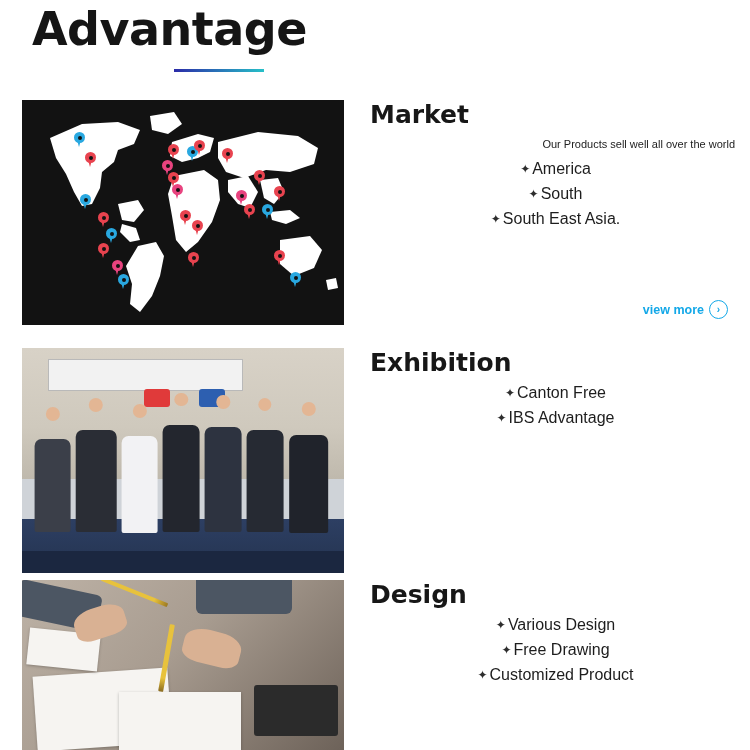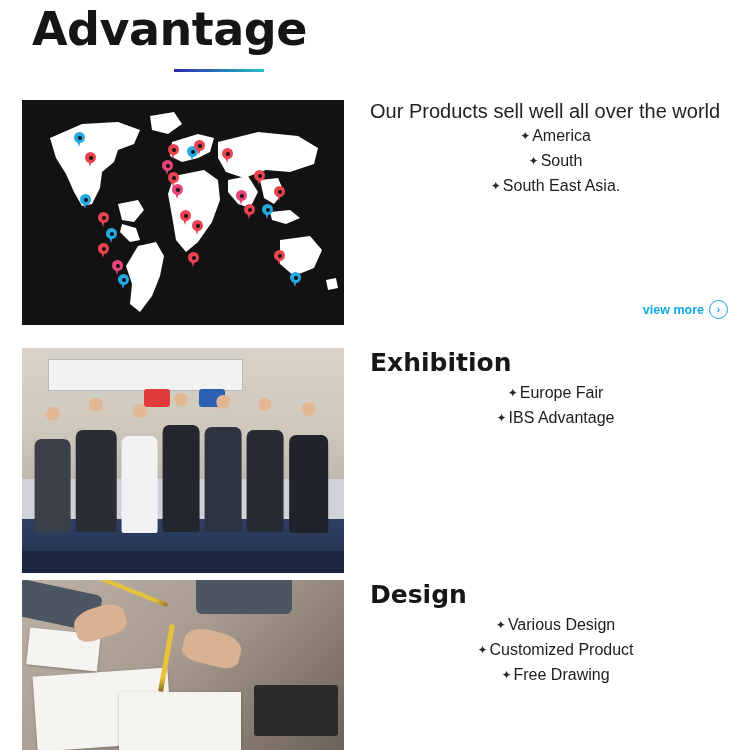--- a/index.html
+++ b/index.html
@@ -76,25 +76,26 @@
   }
   .sec-title {
     font-size: 25px;
     font-weight: bold;
     color: #171717;
     line-height: 30px;
     font-family: "DejaVu Sans", sans-serif;
     margin: 0 0 3px 0;
   }
   .sec-sub {
-    font-size: 20px;
+    font-size: 11px;
     color: #222222;
     line-height: 22px;
     margin: 0 0 2px 0;
     white-space: nowrap;
+    text-align: right;
   }
   .bullets {
     list-style: none;
     margin: 0;
     padding: 0 0 0 6px;
     text-align: center;
   }
   .bullets li {
     font-size: 16px;
     line-height: 24px;
@@ -401,20 +402,21 @@
             </div>
             <div class="pin" style="left: 268px; top: 172px; color: rgb(41, 168, 224);">
               <div class="tip"></div>
               <div class="head" style="background: rgb(41, 168, 224);"></div>
               <div class="dot"></div>
             </div>
           </div>
       </div>
     </div>
     <div class="sec-text">
+      <div class="sec-title">Market</div>
       <p class="sec-sub">Our Products sell well all over the world</p>
       <ul class="bullets">
         <li><span class="dia">✦</span><span>America</span></li>
         <li><span class="dia">✦</span><span>South</span></li>
         <li><span class="dia">✦</span><span>South East Asia.</span></li>
       </ul>
     </div>
     <div class="view-more vm-1">
       <span>view more</span>
       <span class="vm-circle">›</span>
@@ -457,21 +459,21 @@
         </div>
         <div class="person" style="left:82%;width:14%;height:58%;">
           <div class="head" style="top:0;width:32%;padding-bottom:32%;"></div>
           <div class="body" style="top:25%;width:88%;height:75%;background:#20232b;"></div>
         </div>
       </div>
     </div>
     <div class="sec-text">
       <div class="sec-title">Exhibition</div>
       <ul class="bullets">
-        <li><span class="dia">✦</span><span>Europe Fair</span></li>
+        <li><span class="dia">✦</span><span>Canton Free</span></li>
         <li><span class="dia">✦</span><span>IBS Advantage</span></li>
       </ul>
     </div>
 
   </div>
 
   <div class="section sec-3">
     <div class="thumb">
       <div class="design">
         <div class="desk"></div>
@@ -484,19 +486,19 @@
         <div class="pencil" style="left:24%;top:6%;width:22%;height:4px;transform:rotate(22deg);"></div>
         <div class="sleeve" style="left:54%;top:-4%;width:30%;height:24%;"></div>
         <div class="hand" style="left:50%;top:30%;width:18%;height:20%;transform:rotate(14deg);"></div>
         <div class="pencil" style="left:44%;top:26%;width:5px;height:40%;transform:rotate(10deg);background:linear-gradient(to bottom,#e8c23c 0%,#e8c23c 80%,#8a6b20 100%);"></div>
       </div>
     </div>
     <div class="sec-text">
       <div class="sec-title">Design</div>
       <ul class="bullets">
         <li><span class="dia">✦</span><span>Various Design</span></li>
+        <li><span class="dia">✦</span><span>Free Drawing</span></li>
         <li><span class="dia">✦</span><span>Customized Product</span></li>
-        <li><span class="dia">✦</span><span>Free Drawing</span></li>
       </ul>
     </div>
   </div>
 
 </div>
 
 </body></html>

